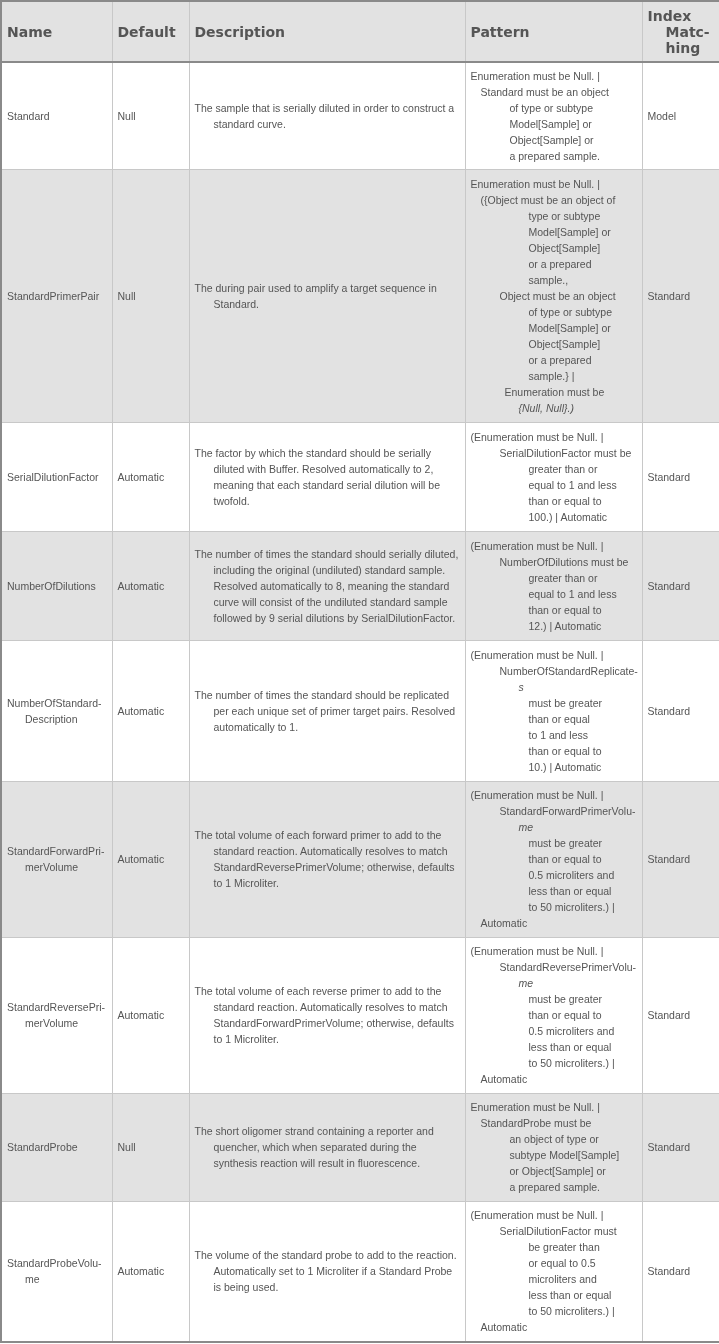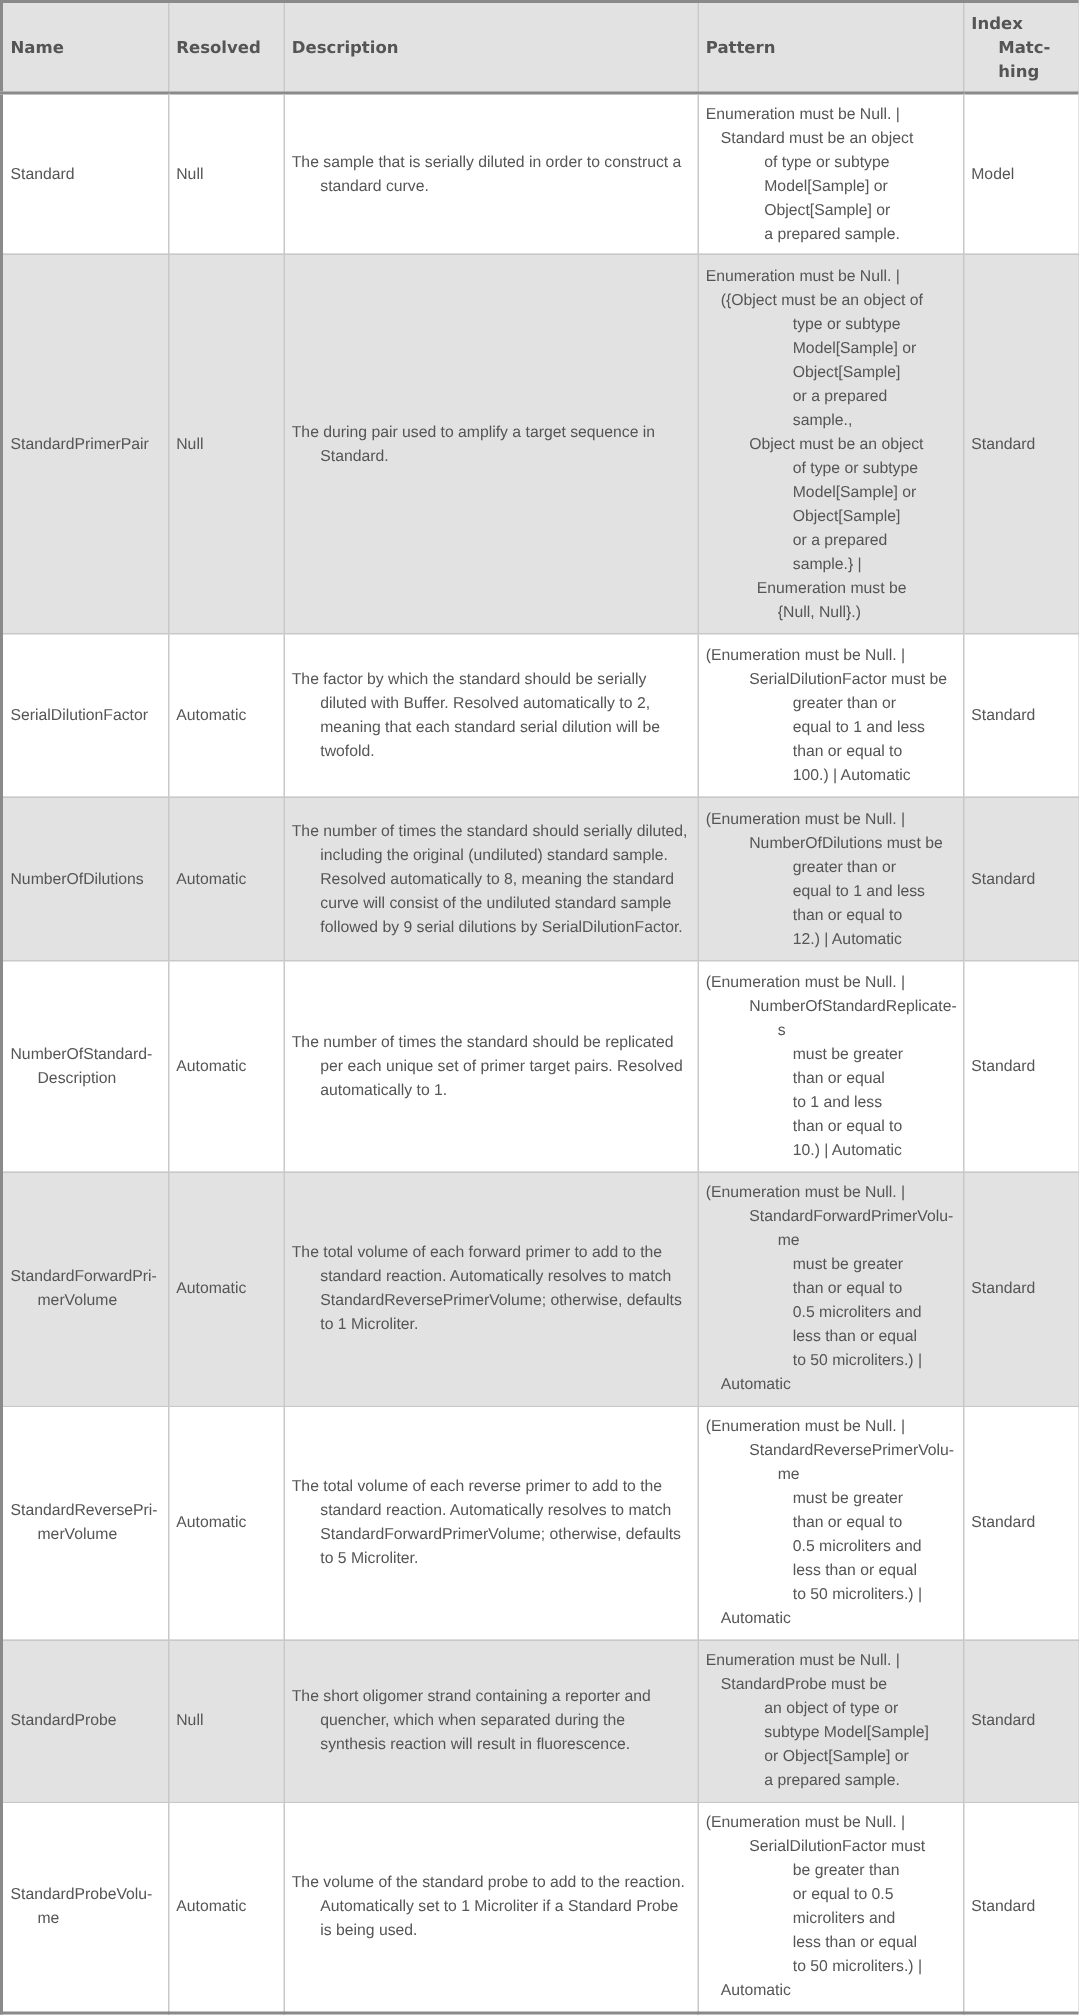--- a/index.html
+++ b/index.html
@@ -21,59 +21,59 @@
   table.opts th, table.opts td {
     border: 1px solid #c8c8c8;
     padding: 0 5px;
     text-align: left;
     vertical-align: middle;
   }
   table.opts thead th {
     background: #e2e2e2;
     font-family: "DejaVu Sans", sans-serif;
     font-weight: bold;
-    font-size: 11px;
+    font-size: 14px;
     color: #555555;
     height: 59px;
     border-bottom: 2px solid #8a8a8a;
   }
   .hdr-idx { line-height: 16px; }
   .hdr-idx .l1 { display: block; }
   .hdr-idx .l2 { display: block; padding-left: 18px; }
   table.opts tbody tr.odd td { background: #ffffff; }
   table.opts tbody tr.even td { background: #e2e2e2; }
   .hang { padding-left: 19px; text-indent: -19px; line-height: 16px; }
   .pat { line-height: 16px; margin-left: 37px; }
   .pat .ln { display: block; white-space: nowrap; }
   .pat .i0 { padding-left: 0; }
   .pat .i1 { padding-left: 10px; }
   .pat .i2 { padding-left: 29px; }
   .pat .i3 { padding-left: 39px; }
   .pat .i4 { padding-left: 58px; }
-  .pat .i5 { padding-left: 48px; }
+  .pat .i5 { padding-left: 48px; font-style: italic; }
   .pat .i6 { padding-left: 34px; }
   .name-cell { line-height: 16px; }
   .name-cell .l2 { display: block; padding-left: 18px; }
   .name-cell .l1 { display: block; }
 </style>
 </head>
 <body>
 
 <table class="opts">
   <colgroup>
     <col class="c-name">
       <col class="c-def">
       <col class="c-desc">
       <col class="c-pat">
       <col class="c-idx">
   </colgroup>
   <thead>
     <tr>
       <th>Name</th>
-      <th>Resolved</th>
+      <th>Default</th>
       <th>Description</th>
       <th>Pattern</th>
       <th class="hdr-idx">
         <span class="l1">Index</span>
         <span class="l2">Matc-</span>
         <span class="l2">hing</span>
       </th>
     </tr>
   </thead>
   <tbody id="tbody">
@@ -201,21 +201,21 @@
         </td>
         <td>Standard</td>
       </tr>
       <tr class="odd" style="height: 156px;">
         <td class="name-cell">
           <span class="l1">StandardReversePri-</span>
           <span class="l2">merVolume</span>
         </td>
         <td>Automatic</td>
         <td>
-          <div class="hang">The total volume of each reverse primer to add to the standard reaction.  Automatically resolves to match StandardForwardPrimerVolume; otherwise, defaults to 5 Microliter.</div>
+          <div class="hang">The total volume of each reverse primer to add to the standard reaction.  Automatically resolves to match StandardForwardPrimerVolume; otherwise, defaults to 1 Microliter.</div>
         </td>
         <td class="pat">
           <span class="ln i0">(Enumeration must be Null. |</span>
           <span class="ln i2">StandardReversePrimerVolu-</span>
           <span class="ln i5">me</span>
           <span class="ln i4">must be greater</span>
           <span class="ln i4">than or equal to</span>
           <span class="ln i4">0.5 microliters and</span>
           <span class="ln i4">less than or equal</span>
           <span class="ln i4">to 50 microliters.) |</span>

